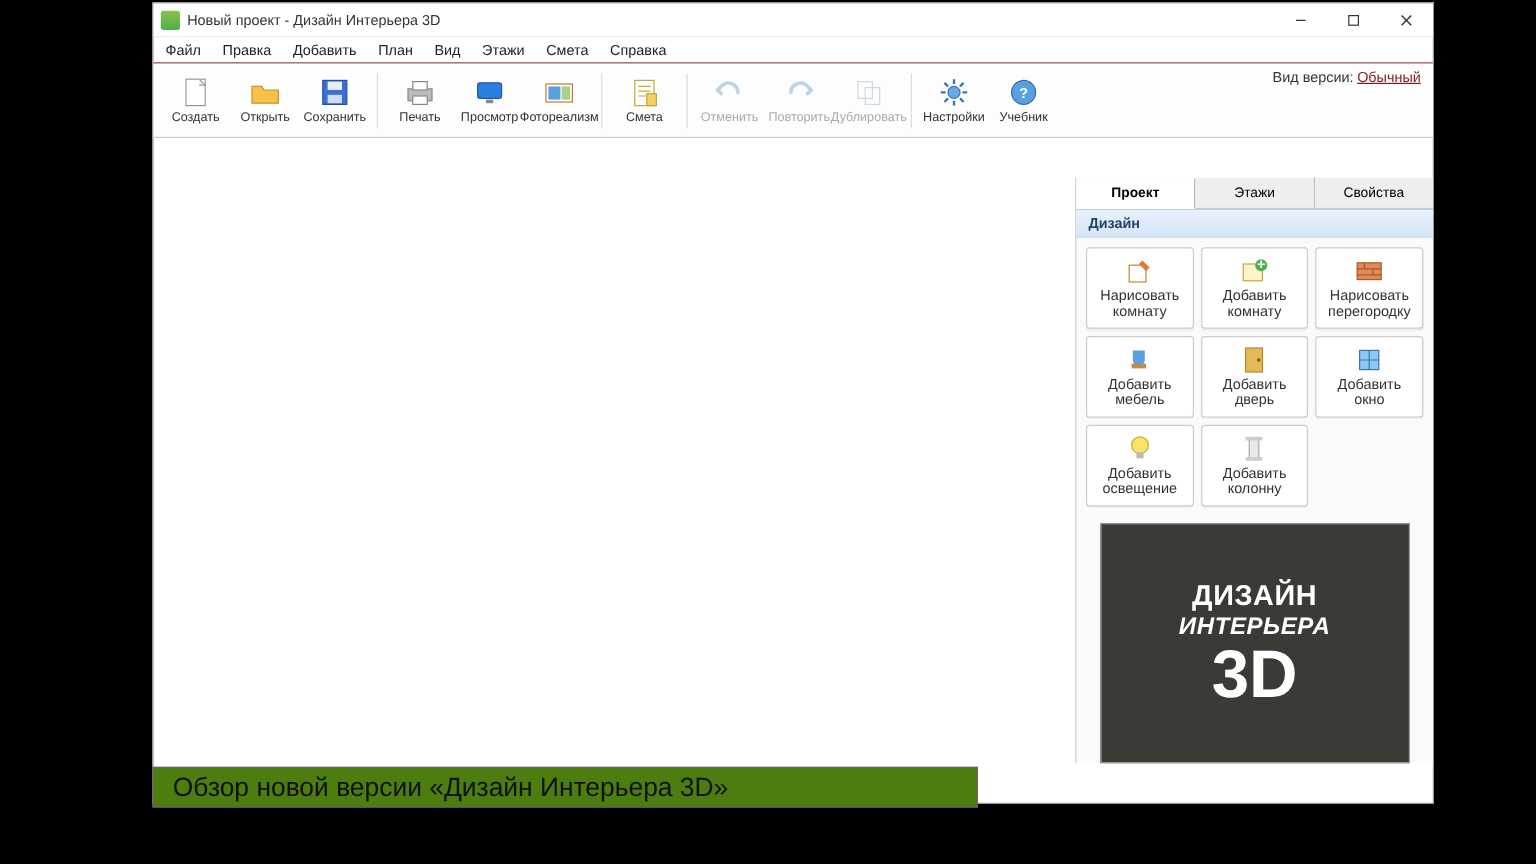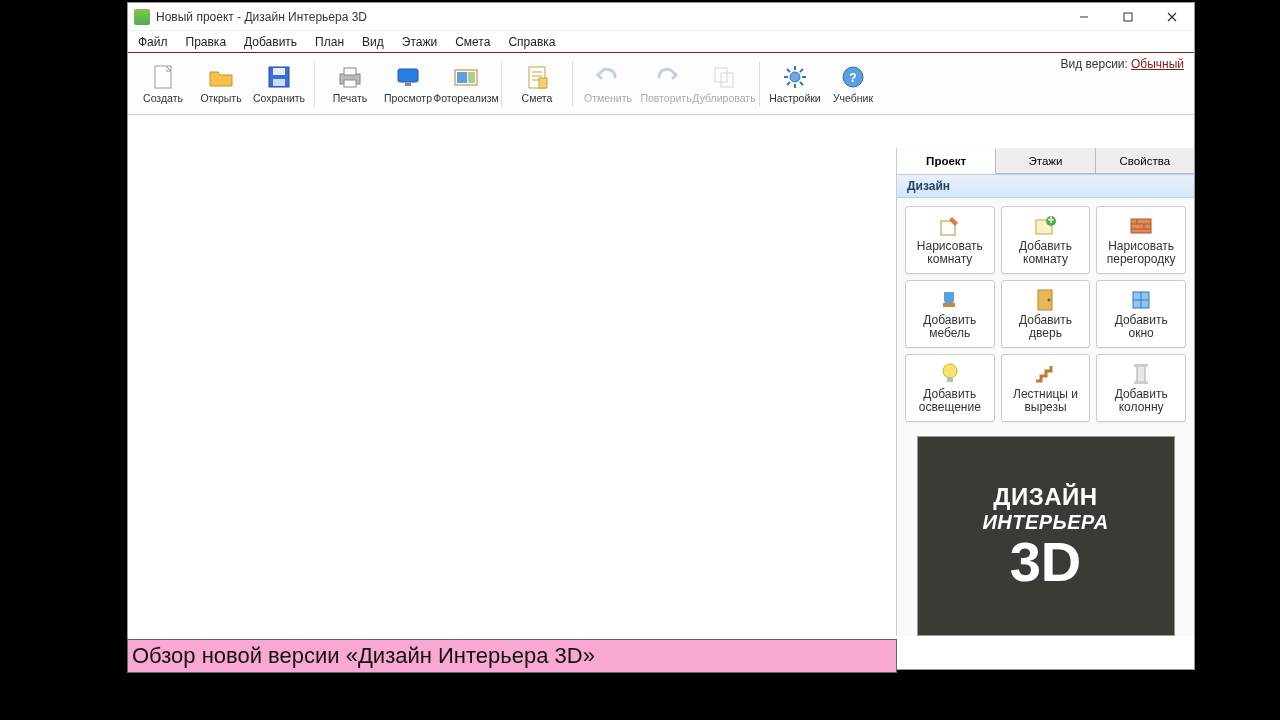--- a/index.html
+++ b/index.html
@@ -54,21 +54,21 @@
 .tile { background: #fff; border: 1px solid #ccc; border-radius: 3px; height: 68px; display: flex; flex-direction: column; align-items: center; justify-content: center; box-shadow: 0 1px 1px rgba(0,0,0,.05); }
 .tile .tico { width: 26px; height: 24px; margin-bottom: 2px; display:flex;align-items:center;justify-content:center; }
 .tile .tlab { font-size: 10px; text-align: center; line-height: 1.1; color:#333; }
 .listlink { color:#1060c0; font-size:11px; text-decoration:underline; display:flex; align-items:center; gap:4px;}
 .listlink .gear{width:12px;height:12px;}
 .promo { margin: 6px auto 0; width: 258px; height: 200px; background: #3b3a35; color: #fff; display: flex; flex-direction: column; align-items: center; justify-content: center; border:1px solid #999; }
 .promo .p1 { font-size: 24px; font-weight: 700; letter-spacing:.5px; }
 .promo .p2 { font-size: 20px; font-weight: 700; letter-spacing:.5px;font-style:italic; }
 .promo .p3 { font-size: 56px; font-weight: 800; line-height:1; }
 
-.captionbar { position: absolute; left: 106px; bottom: 47px; width: 770px; height: 34px; background: #f9a8d4; display: flex; align-items: center; padding: 0 4px; border:1px solid #666; }
+.captionbar { position: absolute; left: 106px; bottom: 47px; width: 688px; height: 34px; background: #4d7c0f; display: flex; align-items: center; padding: 0 16px; border:1px solid #666; }
 .captionbar span { font-size: 22px; color: #111; }
 </style>
 </head>
 <body>
 
 <div class="stage">
   <div class="appwin">
 
     <div class="titlebar">
       <div class="appicon"></div>
@@ -330,28 +330,20 @@
             <span class="tico">
                 <svg width="20" height="24">
                   <circle cx="10" cy="9" r="7" fill="#f7e26a" stroke="#c8b22a"></circle>
                   <rect x="7" y="15" width="6" height="5" fill="#bbb"></rect>
                 </svg>
               </span>
             <span class="tlab"><span>Добавить</span><br><span>освещение</span></span>
           </div>
           <div class="tile">
             <span class="tico">
-                <svg width="24" height="22">
-                  <path d="M3 18h5v-5h5v-5h5V3" fill="none" stroke="#c07a3a" stroke-width="3"></path>
-                </svg>
-              </span>
-            <span class="tlab"><span>Лестницы и</span><br><span>вырезы</span></span>
-          </div>
-          <div class="tile">
-            <span class="tico">
                 <svg width="20" height="24">
                   <rect x="6" y="4" width="8" height="16" fill="#e8e8e8" stroke="#aaa"></rect>
                   <rect x="3" y="2" width="14" height="3" fill="#ccc"></rect>
                   <rect x="3" y="19" width="14" height="3" fill="#ccc"></rect>
                 </svg>
               </span>
             <span class="tlab"><span>Добавить</span><br><span>колонну</span></span>
           </div>
         </div>
 

